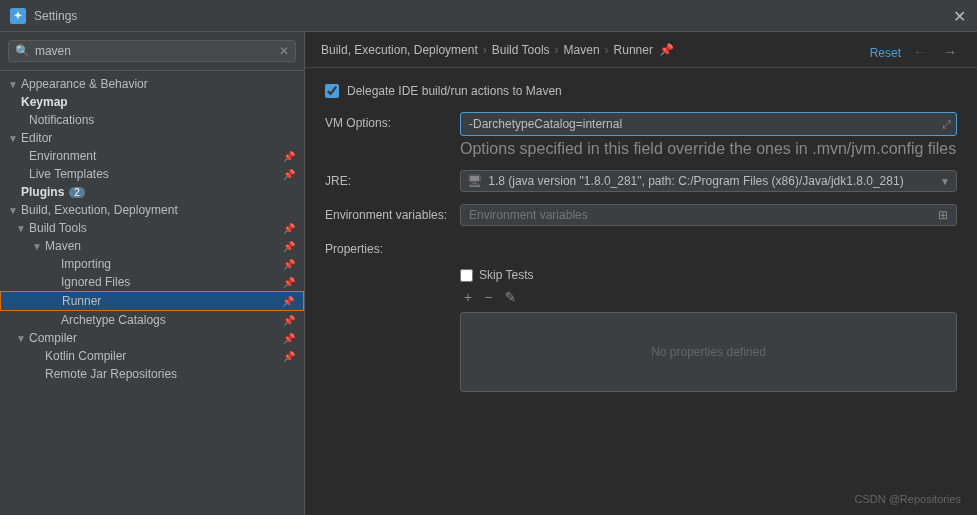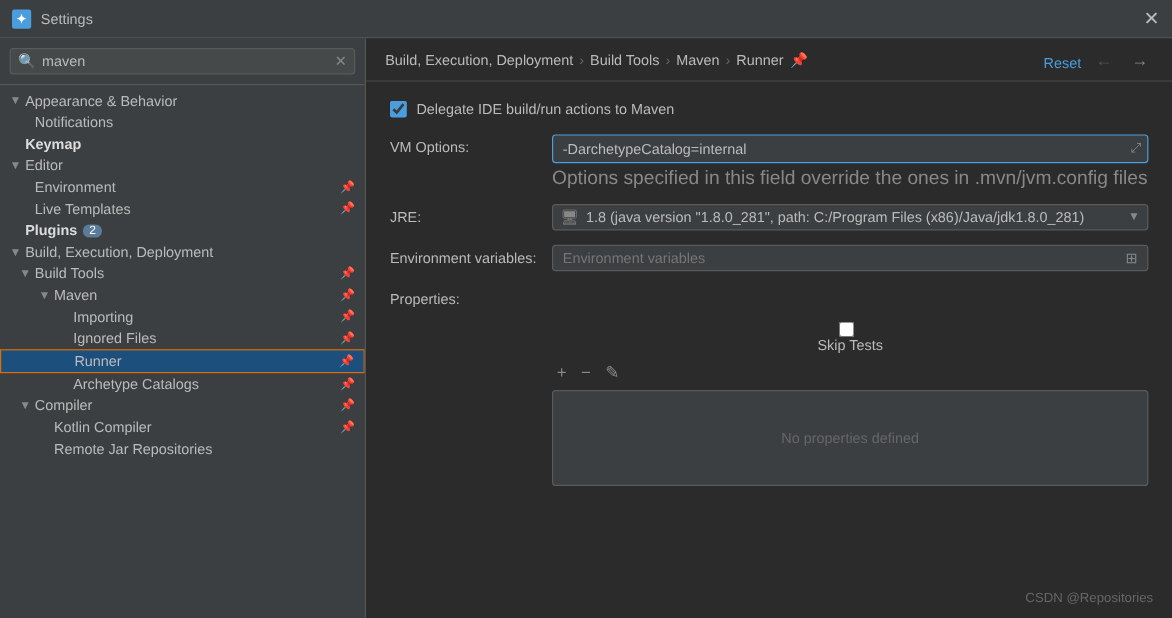--- a/index.html
+++ b/index.html
@@ -294,21 +294,20 @@
     }
     .env-edit-icon {
       color: #888;
       font-size: 12px;
     }
     .props-skip-row {
       display: flex;
       align-items: center;
       margin-left: 135px;
       margin-bottom: 6px;
-      flex-direction: column;
     }
     .props-skip-row input[type=checkbox] {
       width: 13px;
       height: 13px;
       margin-right: 6px;
       cursor: pointer;
     }
     .props-toolbar {
       display: flex;
       align-items: center;
@@ -364,28 +363,28 @@
         <input type="text" value="maven" placeholder="maven" style="">
         <span class="clear-icon">✕</span>
       </div>
     </div>
     <div class="tree-area">
 
       <div class="tree-item">
         <span class="arrow">▼</span>
         <span class="label">Appearance &amp; Behavior</span>
       </div>
+      <div class="tree-item">
+        <span class="arrow"></span>
+        <span class="label" style="font-weight:bold;color:#dddddd;">Keymap</span>
+      </div>
+
       <div class="tree-item indent-1">
         <span class="arrow"></span>
         <span class="label">Notifications</span>
-      </div>
-
-      <div class="tree-item">
-        <span class="arrow"></span>
-        <span class="label" style="font-weight:bold;color:#dddddd;">Keymap</span>
       </div>
 
       <div class="tree-item">
         <span class="arrow">▼</span>
         <span class="label">Editor</span>
       </div>
       <div class="tree-item indent-1">
         <span class="arrow"></span>
         <span class="label">Environment</span>
         <span class="pin-icon">📌</span>

